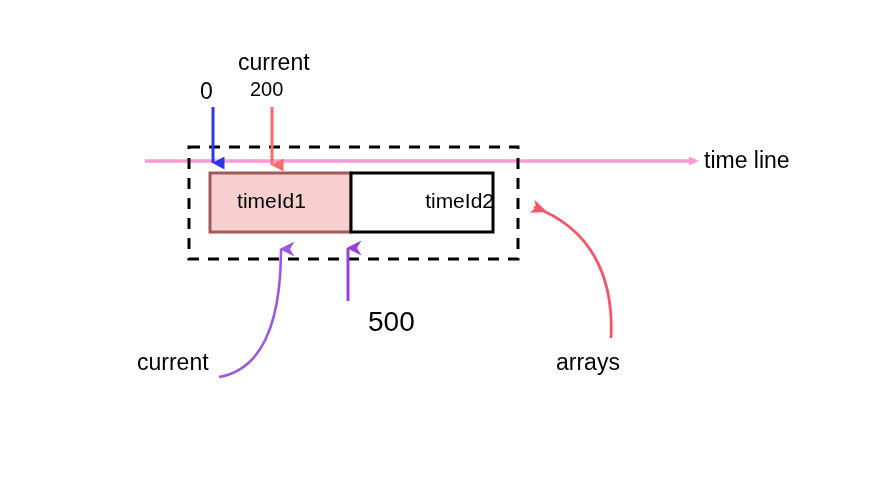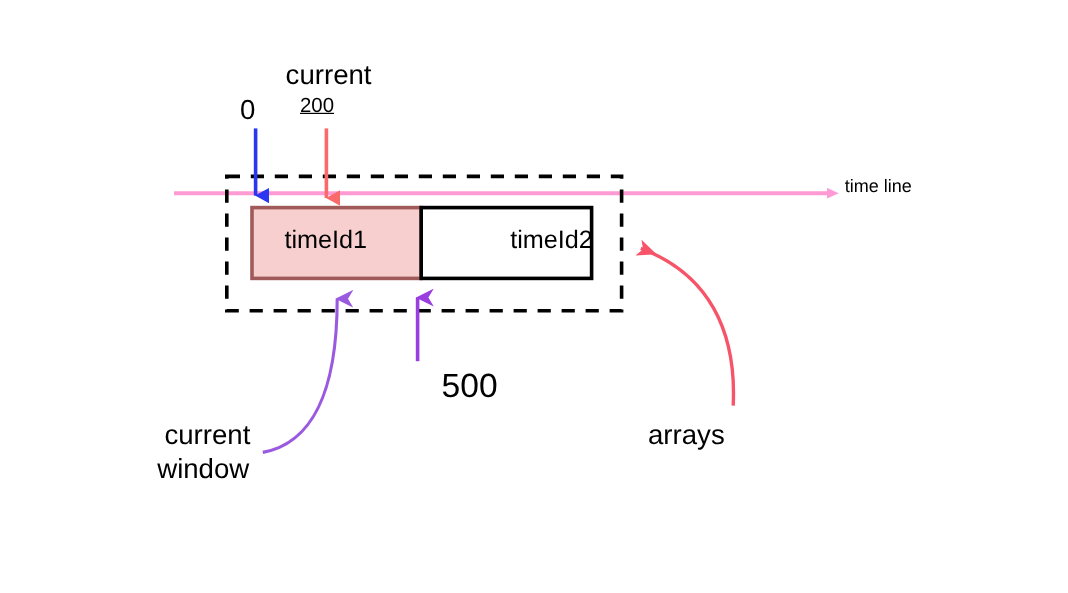--- a/index.html
+++ b/index.html
@@ -30,28 +30,28 @@
     position: absolute;
     color: #000000;
     font-family: "Liberation Sans", sans-serif;
     white-space: pre;
     line-height: 1.08;
     user-select: none;
     text-align: right;
   }
   .lbl-0        { left: 200px; top: 79px;  font-size: 23px; }
   .lbl-current  { left: 238px; top: 50px;  font-size: 23px; }
-  .lbl-200      { left: 250px; top: 79px;  font-size: 17px; text-decoration: underline; }
+  .lbl-200      { left: 250px; top: 79px;  font-size: 20px; }
   .lbl-timeid1  { left: 210px; top: 190px; width: 123px; font-size: 21px; text-align: center; }
   .lbl-timeid2  { left: 352px; top: 190px; width: 142px; font-size: 21px; text-align: right; }
-  .lbl-timeline { left: 704px; top: 148px; font-size: 15px; }
+  .lbl-timeline { left: 704px; top: 148px; font-size: 23px; }
   .lbl-500      { left: 344px; top: 307px; font-size: 28px; margin-left: 24px; }
   .lbl-cw1      { left: 137px; top: 350px; font-size: 23px; }
   .lbl-cw2      { left: 131px; top: 378px; font-size: 23px; }
-  .lbl-arrays   { left: 540px; top: 350px; font-size: 23px; }
+  .lbl-arrays   { left: 556px; top: 350px; font-size: 23px; }
 </style>
 </head>
 <body>
 
 <div id="canvas">
 
   <svg id="diagram-svg" viewBox="0 0 890 494">
     <defs>
       <marker id="ah-pink" markerWidth="10" markerHeight="9" refX="1" refY="4.5" orient="auto" markerUnits="userSpaceOnUse">
         <path d="M0,0 L10,4.5 L0,9 z" fill="#ff9ad5"></path>
@@ -101,17 +101,16 @@
   <div class="lbl lbl-timeid1">timeId1</div>
 
   <div class="lbl lbl-timeid2">timeId2</div>
 
   <div class="lbl lbl-timeline">time line</div>
 
   <div class="lbl lbl-500">500</div>
 
   <div class="lbl lbl-cw1">current</div>
 
-  <div class="lbl lbl-cw2">window</div>
 
   <div class="lbl lbl-arrays">arrays</div>
 
 </div>
 
 </body></html>

